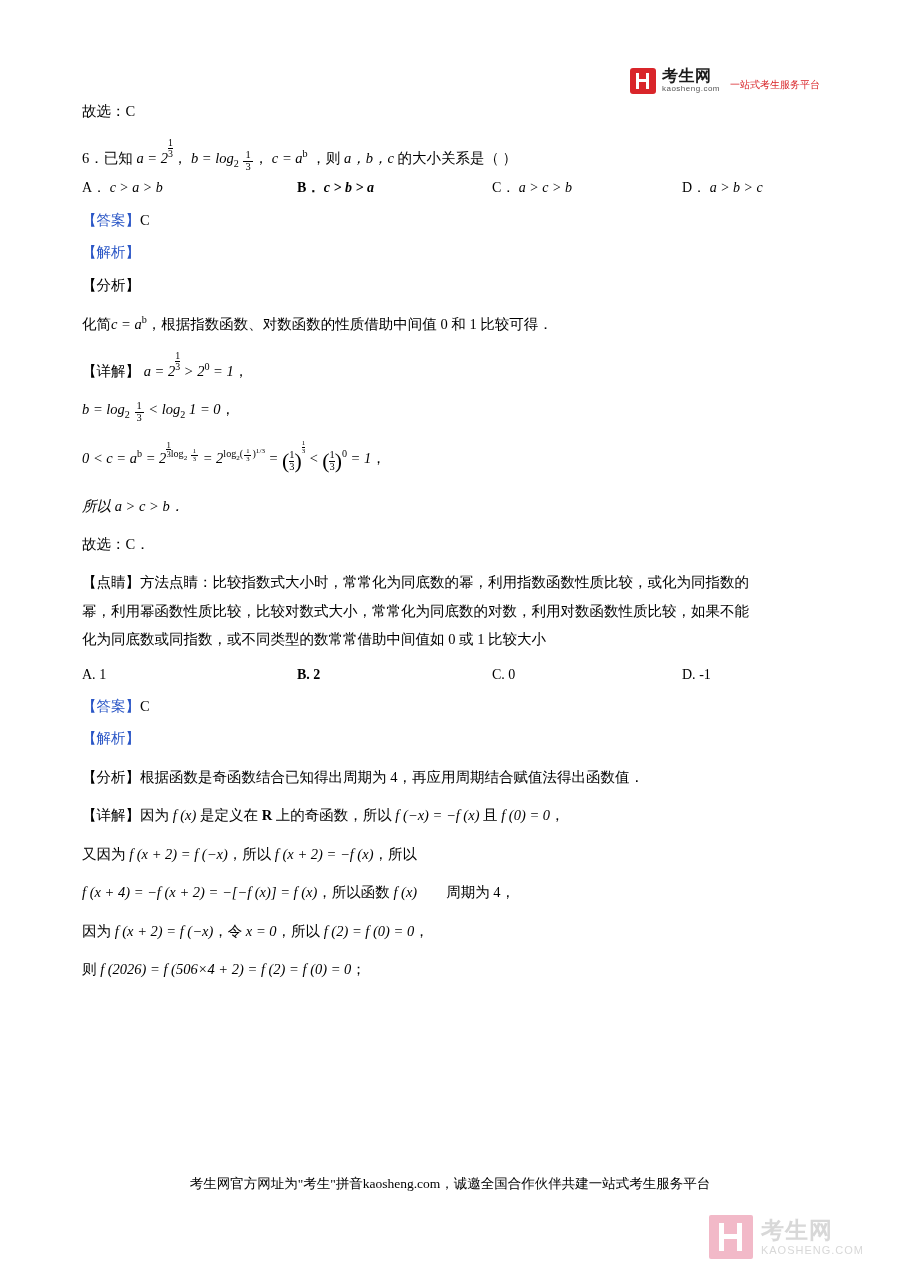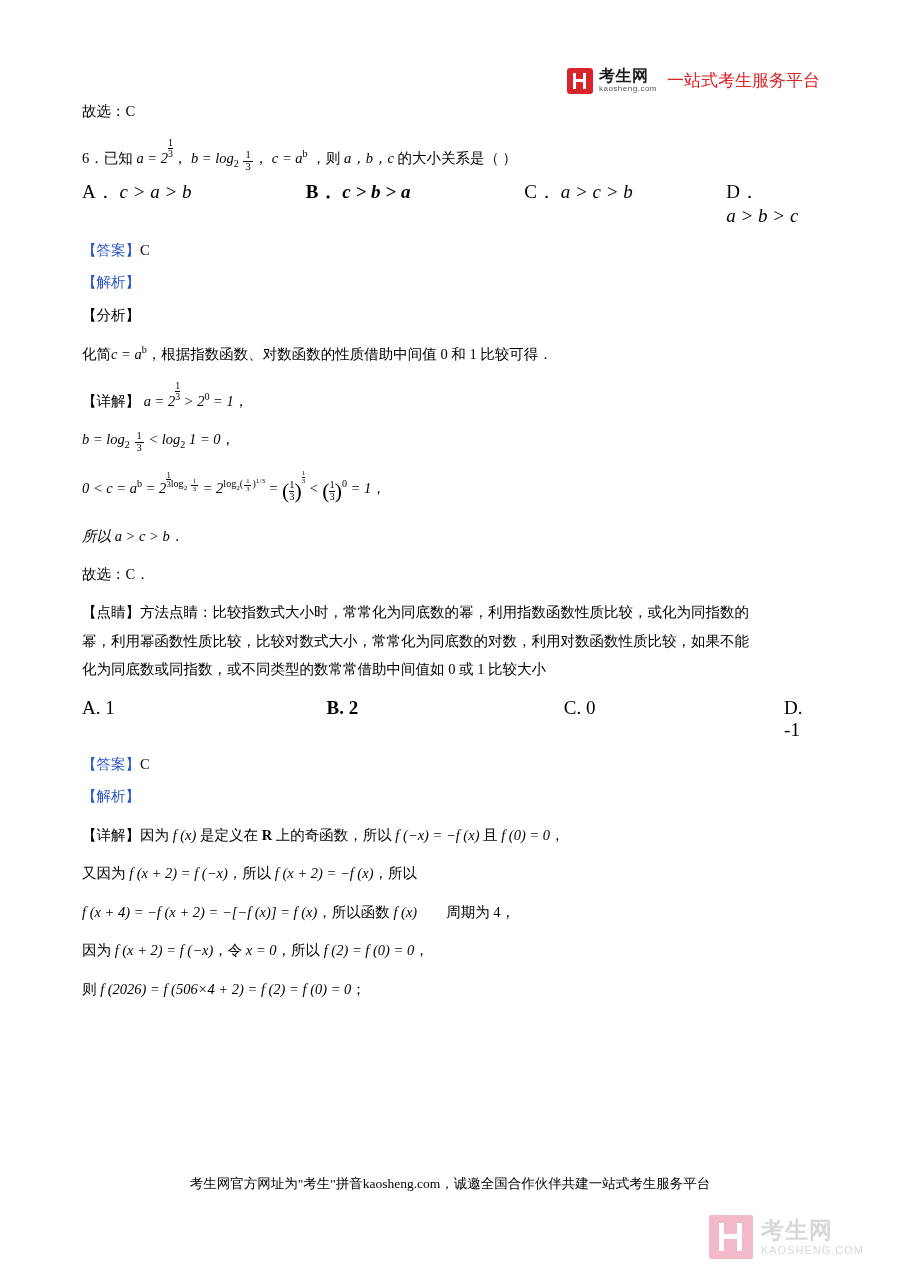--- a/index.html
+++ b/index.html
@@ -78,21 +78,21 @@
     letter-spacing: 0.5px;
   }
   .logo-domain {
     font-family: "Liberation Sans", sans-serif;
     font-size: 8px;
     color: #555555;
     letter-spacing: 0.5px;
   }
   .logo-slogan {
     font-family: "Liberation Sans", sans-serif;
-    font-size: 17px;
+    font-size: 10px;
     color: #d9252a;
     margin-left: 4px;
     align-self: flex-end;
     padding-bottom: 2px;
     text-align: right;
   }
   
   .content {
     position: absolute;
     left: 82px;
@@ -103,30 +103,29 @@
     font-size: 14.5px;
     line-height: 1.55;
     margin: 0 0 10px 0;
     color: #000;
   }
   .line.tight { margin-bottom: 6px; }
   .line.big { margin-bottom: 16px; }
   .blue { color: #2a56c6; }
   .opts {
     display: flex;
-    font-size: 19px;
+    font-size: 14px;
     margin: 0 0 12px 0;
-    gap: 36px;
   }
   .opts .o {
     display: inline-block;
   }
   .opt-w1 { width: 215px; }
   .opt-w2 { width: 195px; font-weight: bold; }
-  .opt-w3 { width: 190px; margin-left: 12px; }
+  .opt-w3 { width: 190px; }
   .bold { font-weight: bold; }
   
   .m { font-style: italic; white-space: nowrap; }
   .frac {
     display: inline-block;
     vertical-align: -0.45em;
     text-align: center;
     font-style: normal;
     line-height: 1.05;
     margin: 0 1px;
@@ -343,20 +342,23 @@
     </div>
 
     <p class="line">
       <span class="blue">【答案】</span><span>C</span>
     </p>
 
     <p class="line big">
       <span class="blue">【解析】</span>
     </p>
 
+    <p class="line big">
+      <span>【分析】</span><span>根据函数是奇函数结合已知得出周期为 4，再应用周期结合赋值法得出函数值．</span>
+    </p>
 
     <p class="line big">
       <span>【详解】</span>因为
       <span class="m">f (x)</span> 是定义在 <span class="bold">R</span> 上的奇函数，所以
       <span class="m">f (−x) = −f (x)</span> 且 <span class="m">f (0) = 0</span>，
     </p>
 
     <p class="line big">
       又因为 <span class="m">f (x + 2) = f (−x)</span>，所以 <span class="m">f (x + 2) = −f (x)</span>，所以
     </p>

